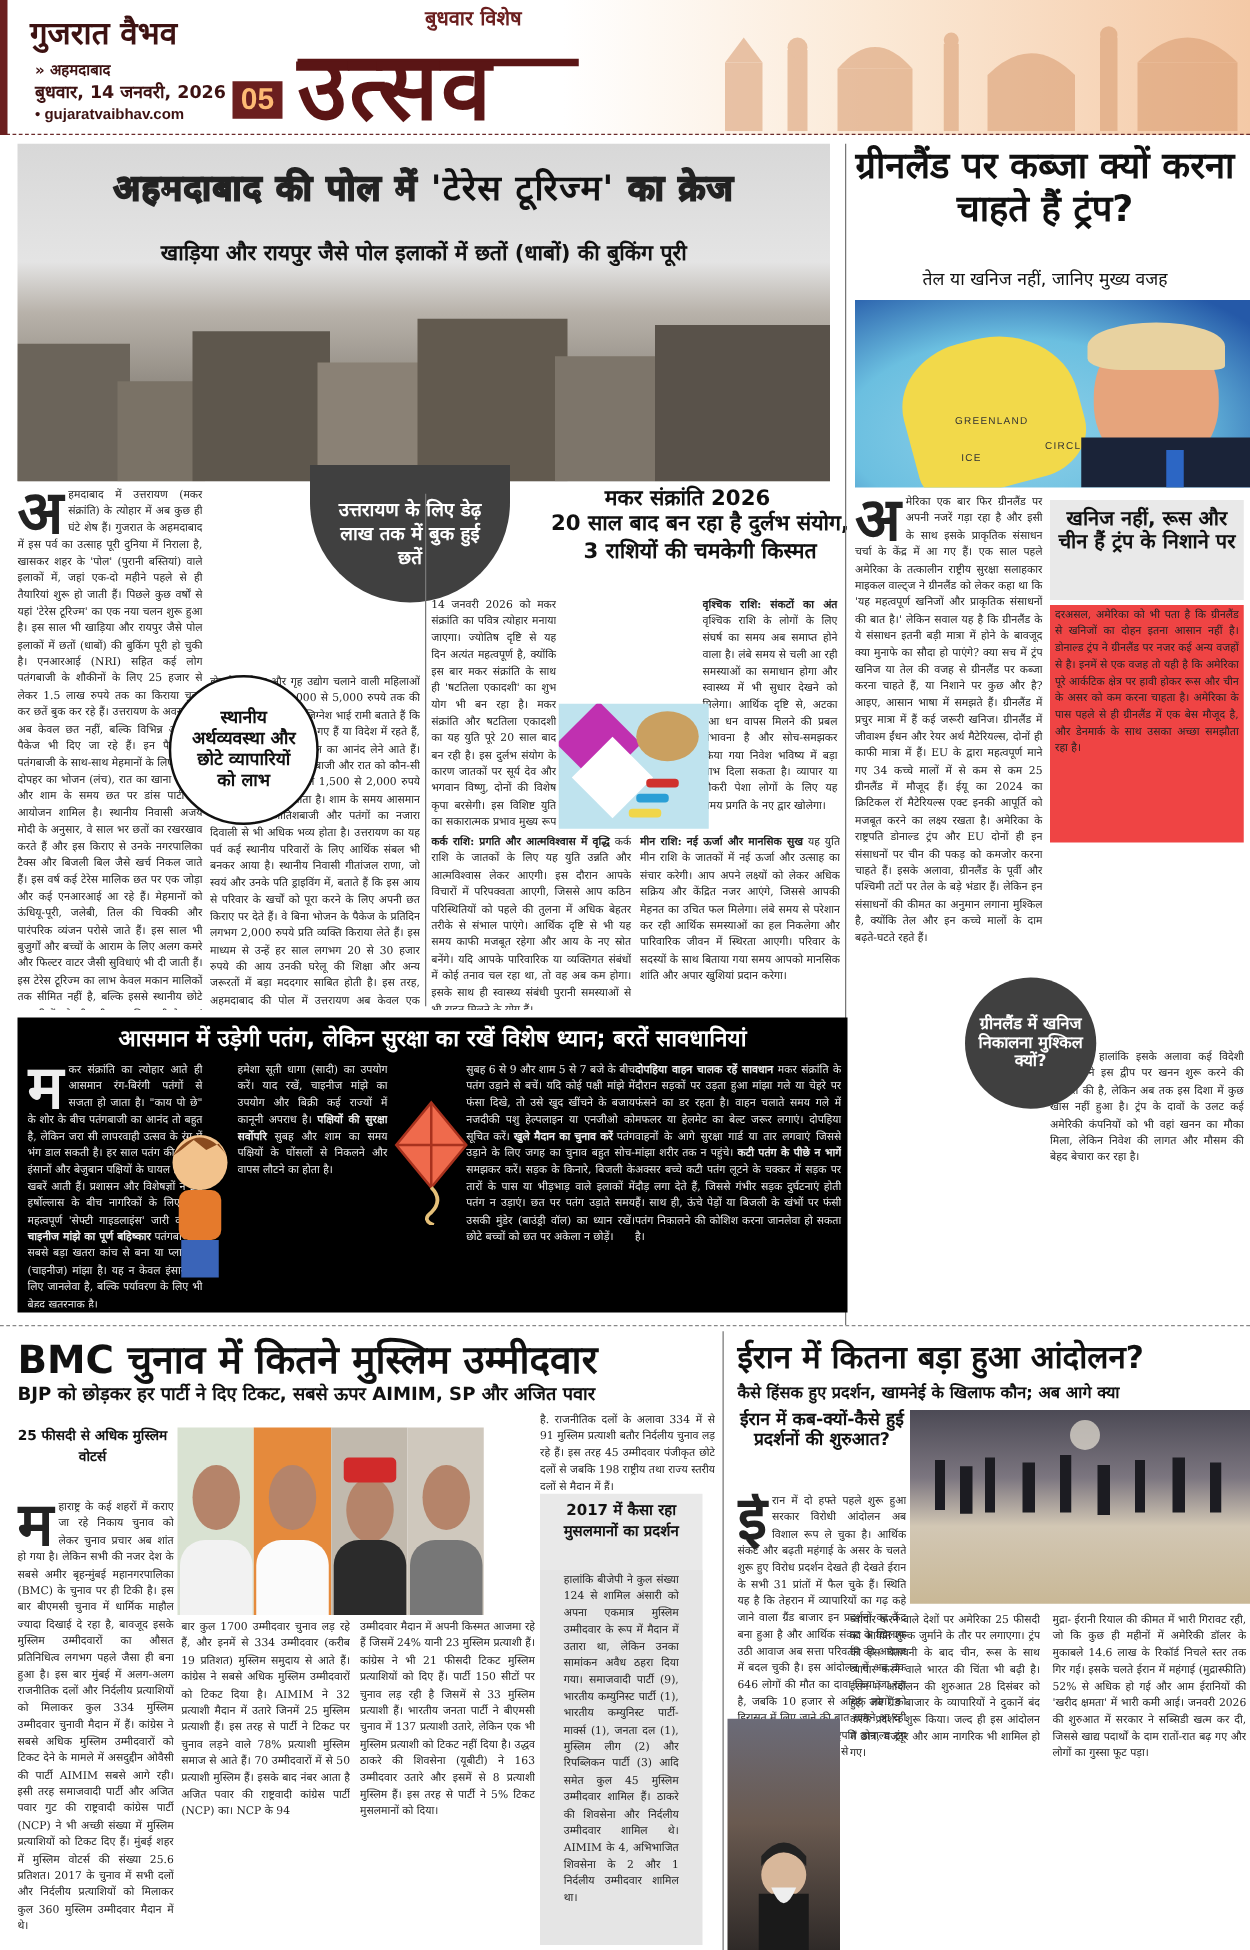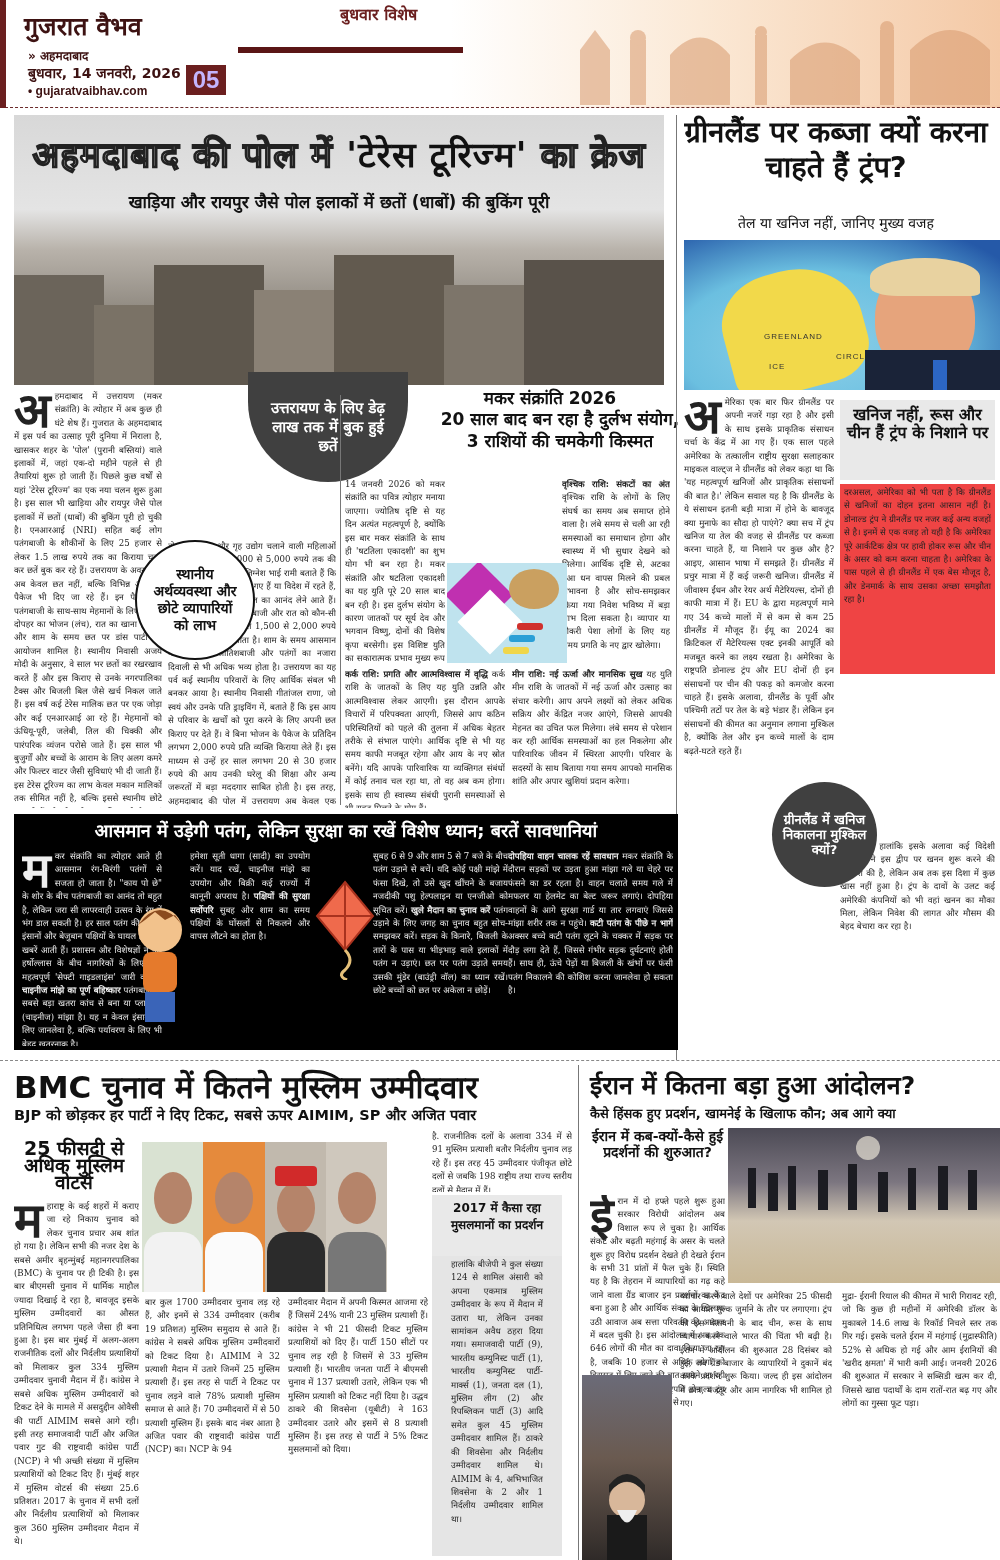--- a/index.html
+++ b/index.html
@@ -5,29 +5,29 @@
   * { box-sizing: border-box; margin: 0; padding: 0; }
   body { width: 1000px; height: 1560px; background: #fff; font-family: "DejaVu Serif", serif; color: #111; overflow: hidden; position: relative; }
   .abs { position: absolute; }
   
   .masthead { left: 0; top: 0; width: 1000px; height: 108px; background: linear-gradient(90deg,#fff 0%,#fff 45%,#fbe9d6 70%,#f4c9a6 100%); border-bottom: 1px dashed #6b2b2b; }
   .mast-bar { left: 0; top: 0; width: 6px; height: 108px; background: #6b1f1f; }
   .paper-name { left: 24px; top: 8px; font-family: "DejaVu Sans", sans-serif; font-weight: bold; font-size: 25px; color: #3d1212; }
   .city { left: 28px; top: 47px; font-family: "DejaVu Sans", sans-serif; font-weight: bold; font-size: 12px; color: #3d1212; }
   .date { left: 28px; top: 63px; font-family: "DejaVu Sans", sans-serif; font-weight: bold; font-size: 14px; color: #3d1212; }
   .site { left: 28px; top: 84px; font-family: "Liberation Sans", sans-serif; font-weight: bold; font-size: 12px; color: #3d1212; }
-  .pageno { left: 186px; top: 65px; width: 40px; height: 30px; background: #6b1f1f; color: #c4b5fd; font-family: "Liberation Sans", sans-serif; font-weight: bold; font-size: 24px; text-align: center; line-height: 30px; }
+  .pageno { left: 186px; top: 65px; width: 40px; height: 30px; background: #6b1f1f; color: #fdba74; font-family: "Liberation Sans", sans-serif; font-weight: bold; font-size: 24px; text-align: center; line-height: 30px; }
   .special { left: 340px; top: 3px; font-family: "DejaVu Sans", sans-serif; font-weight: bold; font-size: 16px; color: #6b1f1f; }
   .utsav { left: 238px; top: 18px; font-family: "DejaVu Serif", serif; font-weight: bold; font-size: 72px; color: #5a1515; letter-spacing: 2px; }
   .utsav-line { left: 238px; top: 47px; width: 225px; height: 6px; background: #5a1515; }
   .skyline { left: 560px; top: 10px; width: 440px; height: 95px; opacity: .55; }
   
   .terrace-photo { left: 14px; top: 115px; width: 650px; height: 270px; background: linear-gradient(180deg,#d8d8d8 0%,#e4e4e4 35%,#b8b2aa 50%,#8b857c 75%,#5d574f 100%); overflow: hidden; }
   .terrace-photo .bldg { position: absolute; bottom: 0; background: #6b645a; }
-  .terrace-head { left: 14px; top: 130px; width: 650px; text-align: center; font-family: "DejaVu Sans", sans-serif; font-weight: bold; font-size: 35px; color: #fff; -webkit-text-stroke: 1.5px #222; letter-spacing: 1px; }
+  .terrace-head { left: 14px; top: 130px; width: 650px; text-align: center; font-family: "DejaVu Sans", sans-serif; font-weight: bold; font-size: 28px; color: #fff; -webkit-text-stroke: 1.5px #222; letter-spacing: 1px; }
   .terrace-head b { color: #111; -webkit-text-stroke: 0; }
   .terrace-sub { left: 14px; top: 190px; width: 650px; text-align: center; font-family: "DejaVu Sans", sans-serif; font-weight: bold; font-size: 17px; color: #111; }
   .col-text { font-size: 8.6px; line-height: 13.4px; color: #222; text-align: justify; overflow: hidden; }
   .dropcap { float: left; font-size: 48px; line-height: 40px; font-weight: bold; margin-right: 4px; font-family: "DejaVu Sans", sans-serif; }
   .circle-black { background: #404040; color: #fff; border-radius: 50%; font-family: "DejaVu Sans", sans-serif; font-weight: bold; text-align: center; display: flex; align-items: center; justify-content: center; }
   .circle-white { background: #fff; border: 2px solid #111; border-radius: 50%; font-family: "DejaVu Sans", sans-serif; font-weight: bold; text-align: center; display: flex; align-items: center; justify-content: center; color: #111; }
   .makar-kicker { left: 440px; top: 386px; width: 220px; text-align: center; font-family: "DejaVu Sans", sans-serif; font-weight: bold; font-size: 17px; }
   .makar-head { left: 440px; top: 408px; width: 240px; text-align: center; font-family: "DejaVu Sans", sans-serif; font-weight: bold; font-size: 17px; line-height: 22px; }
   .kite-photo { left: 447px; top: 563px; width: 120px; height: 100px; background: #bfe3ee; overflow: hidden; }
   .kite-photo .k1 { position: absolute; left: 8px; top: 8px; width: 48px; height: 48px; background: #c030b0; transform: rotate(45deg); }
@@ -44,21 +44,21 @@
   .gl-photo .hair { position: absolute; right: 25px; top: 18px; width: 110px; height: 38px; background: #e8d2a0; border-radius: 60% 60% 10% 30%; }
   .gl-photo .suit { position: absolute; right: 0; bottom: 0; width: 140px; height: 40px; background: #1a2338; }
   .gl-photo .tie { position: absolute; right: 58px; bottom: 0; width: 14px; height: 30px; background: #2c66c4; }
   .gl-box { left: 840px; top: 400px; width: 155px; height: 80px; background: #e9e9e9; font-family: "DejaVu Sans", sans-serif; font-weight: bold; font-size: 16px; line-height: 18px; text-align: center; padding-top: 6px; }
   
   .kite-band { left: 14px; top: 814px; width: 664px; height: 236px; background: #000; color: #fff; }
   .kite-head { left: 14px; top: 818px; width: 664px; text-align: center; font-family: "DejaVu Sans", sans-serif; font-weight: bold; font-size: 18px; color: #fff; }
   
   .bmc-head { left: 14px; top: 1065px; width: 560px; font-family: "DejaVu Sans", sans-serif; font-weight: bold; font-size: 31px; white-space: nowrap; }
   .bmc-sub { left: 14px; top: 1104px; width: 560px; font-family: "DejaVu Sans", sans-serif; font-weight: bold; font-size: 14.5px; white-space: nowrap; }
-  .bmc-kicker { left: 14px; top: 1140px; width: 120px; text-align: center; font-family: "DejaVu Sans", sans-serif; font-weight: bold; font-size: 19px; line-height: 17px; }
+  .bmc-kicker { left: 14px; top: 1140px; width: 120px; text-align: center; font-family: "DejaVu Sans", sans-serif; font-weight: bold; font-size: 11px; line-height: 17px; }
   .bmc-photo { left: 142px; top: 1142px; width: 245px; height: 150px; display: flex; }
   .bmc-photo div { flex: 1; position: relative; overflow: hidden; }
   .bmc-photo .face { position: absolute; left: 12px; top: 30px; width: 38px; height: 52px; border-radius: 50%; background: #b5846a; }
   .bmc-photo .body { position: absolute; left: 2px; bottom: 0; width: 58px; height: 60px; border-radius: 20px 20px 0 0; }
   .bmc-2017 { left: 432px; top: 1195px; width: 130px; height: 150px; background: #e9e9e9; }
   .bmc-2017-head { left: 432px; top: 1200px; width: 130px; text-align: center; font-family: "DejaVu Sans", sans-serif; font-weight: bold; font-size: 12px; line-height: 17px; }
   
   .iran-head { left: 590px; top: 1067px; width: 410px; font-family: "DejaVu Sans", sans-serif; font-weight: bold; font-size: 25px; white-space: nowrap; }
   .iran-sub { left: 590px; top: 1104px; width: 410px; font-family: "DejaVu Sans", sans-serif; font-weight: bold; font-size: 13px; white-space: nowrap; }
   .iran-kicker { left: 590px; top: 1128px; width: 135px; text-align: center; font-family: "DejaVu Sans", sans-serif; font-weight: bold; font-size: 14px; line-height: 16px; }
@@ -71,20 +71,21 @@
 
 <div class="abs masthead">
   <div class="abs mast-bar"></div>
   <div class="abs paper-name">गुजरात वैभव</div>
   <div class="abs city">» अहमदाबाद</div>
   <div class="abs date">बुधवार, 14 जनवरी, 2026</div>
   <div class="abs site">• <span>gujaratvaibhav.com</span></div>
   <div class="abs pageno">05</div>
   <div class="abs special">बुधवार विशेष</div>
   <div class="abs utsav-line"></div>
+  <div class="abs utsav">उत्सव</div>
   <svg class="abs skyline" viewBox="0 0 440 95">
     <g fill="#d89a6e">
       <rect x="20" y="40" width="30" height="55"></rect>
         <polygon points="20,40 35,20 50,40"></polygon>
       <rect x="70" y="30" width="16" height="65"></rect>
         <circle cx="78" cy="28" r="8"></circle>
       <rect x="110" y="45" width="60" height="50"></rect>
         <path d="M110 45 Q140 10 170 45Z"></path>
       <rect x="195" y="25" width="12" height="70"></rect>
         <circle cx="201" cy="22" r="6"></circle>

